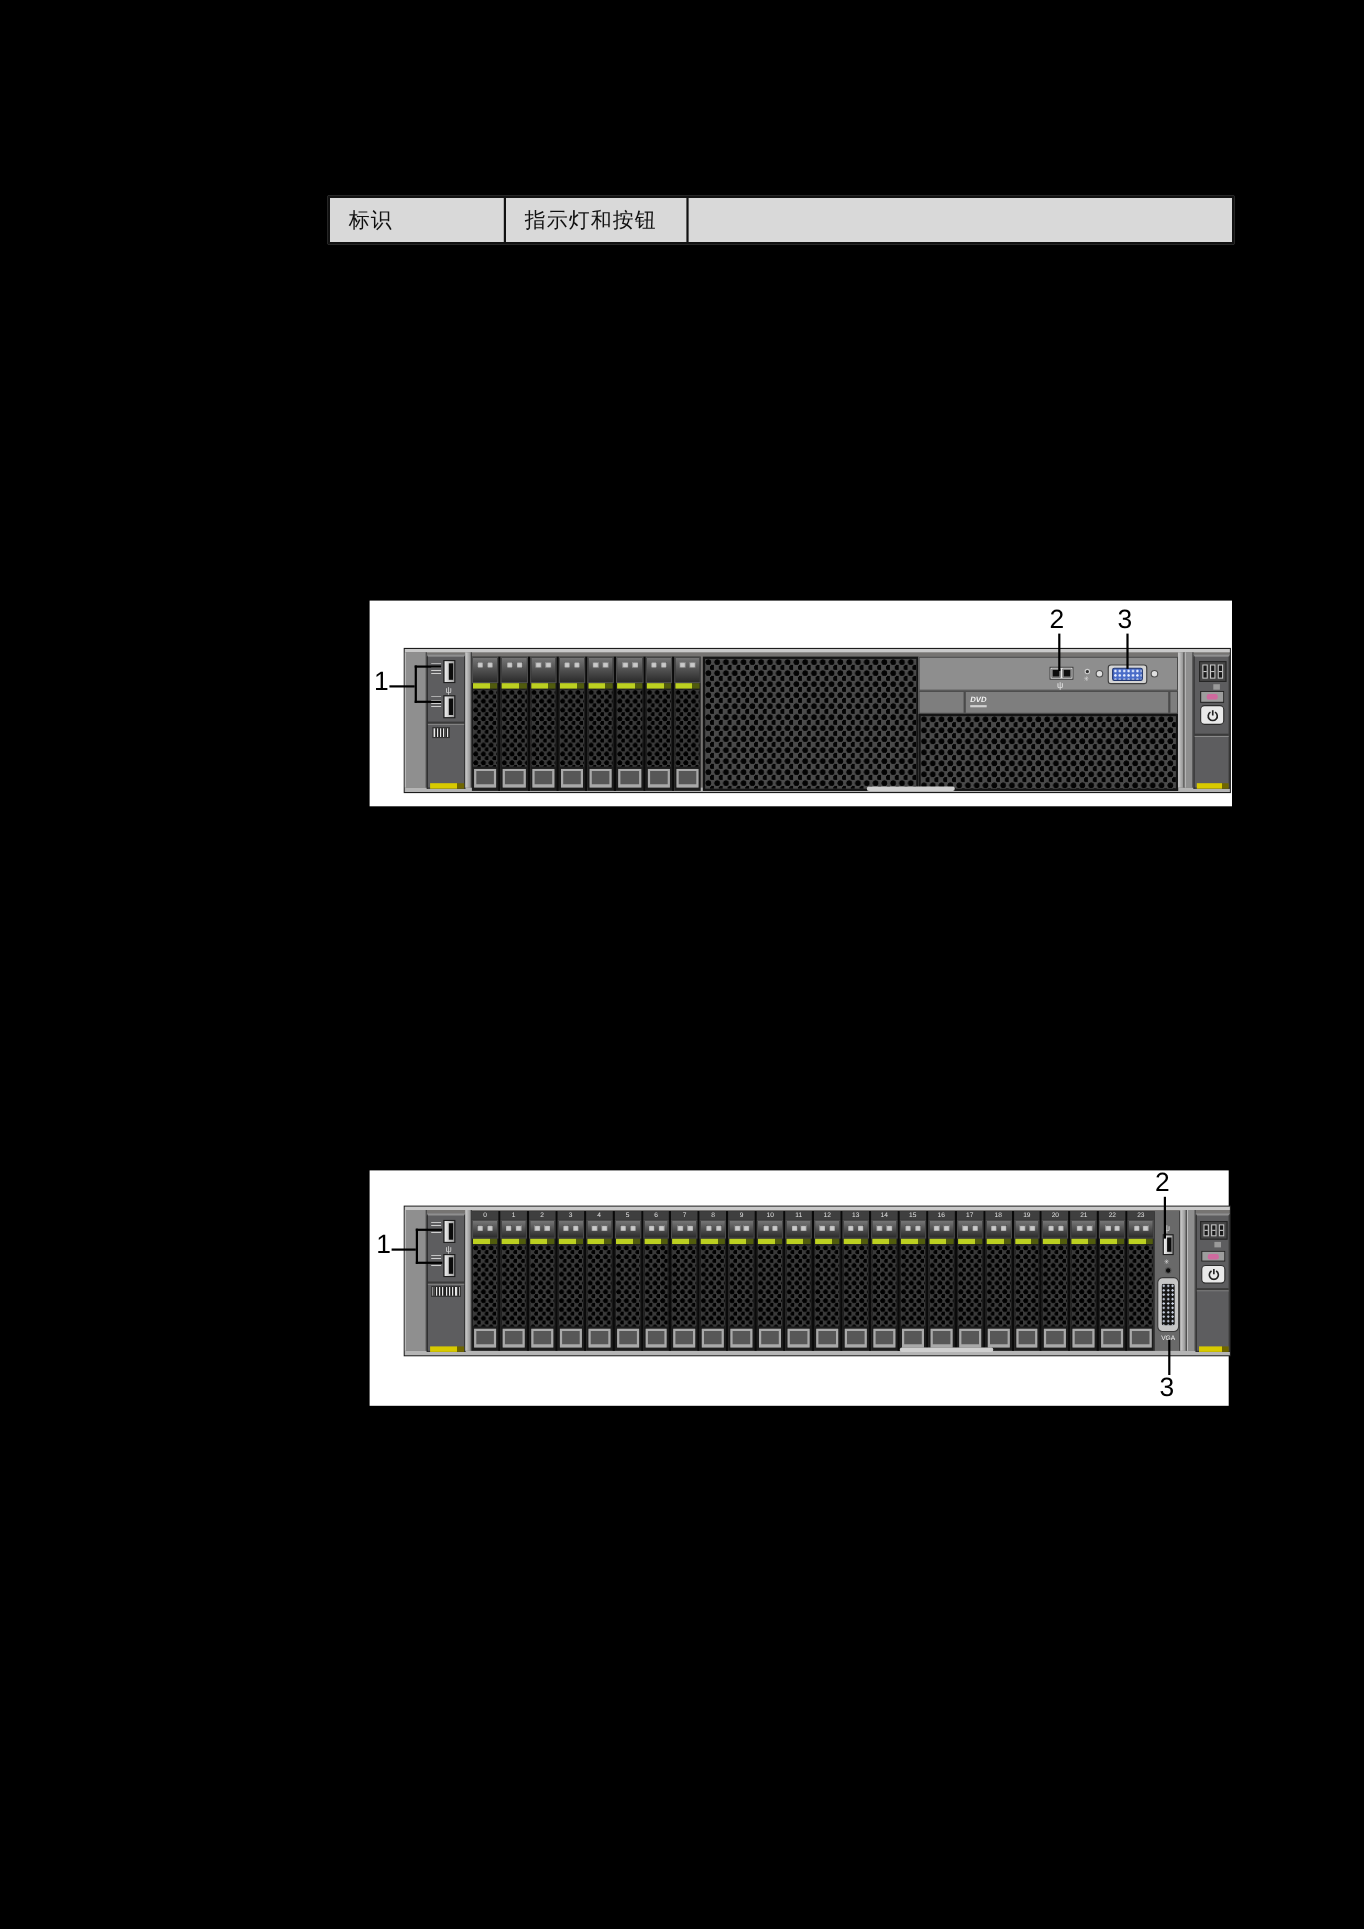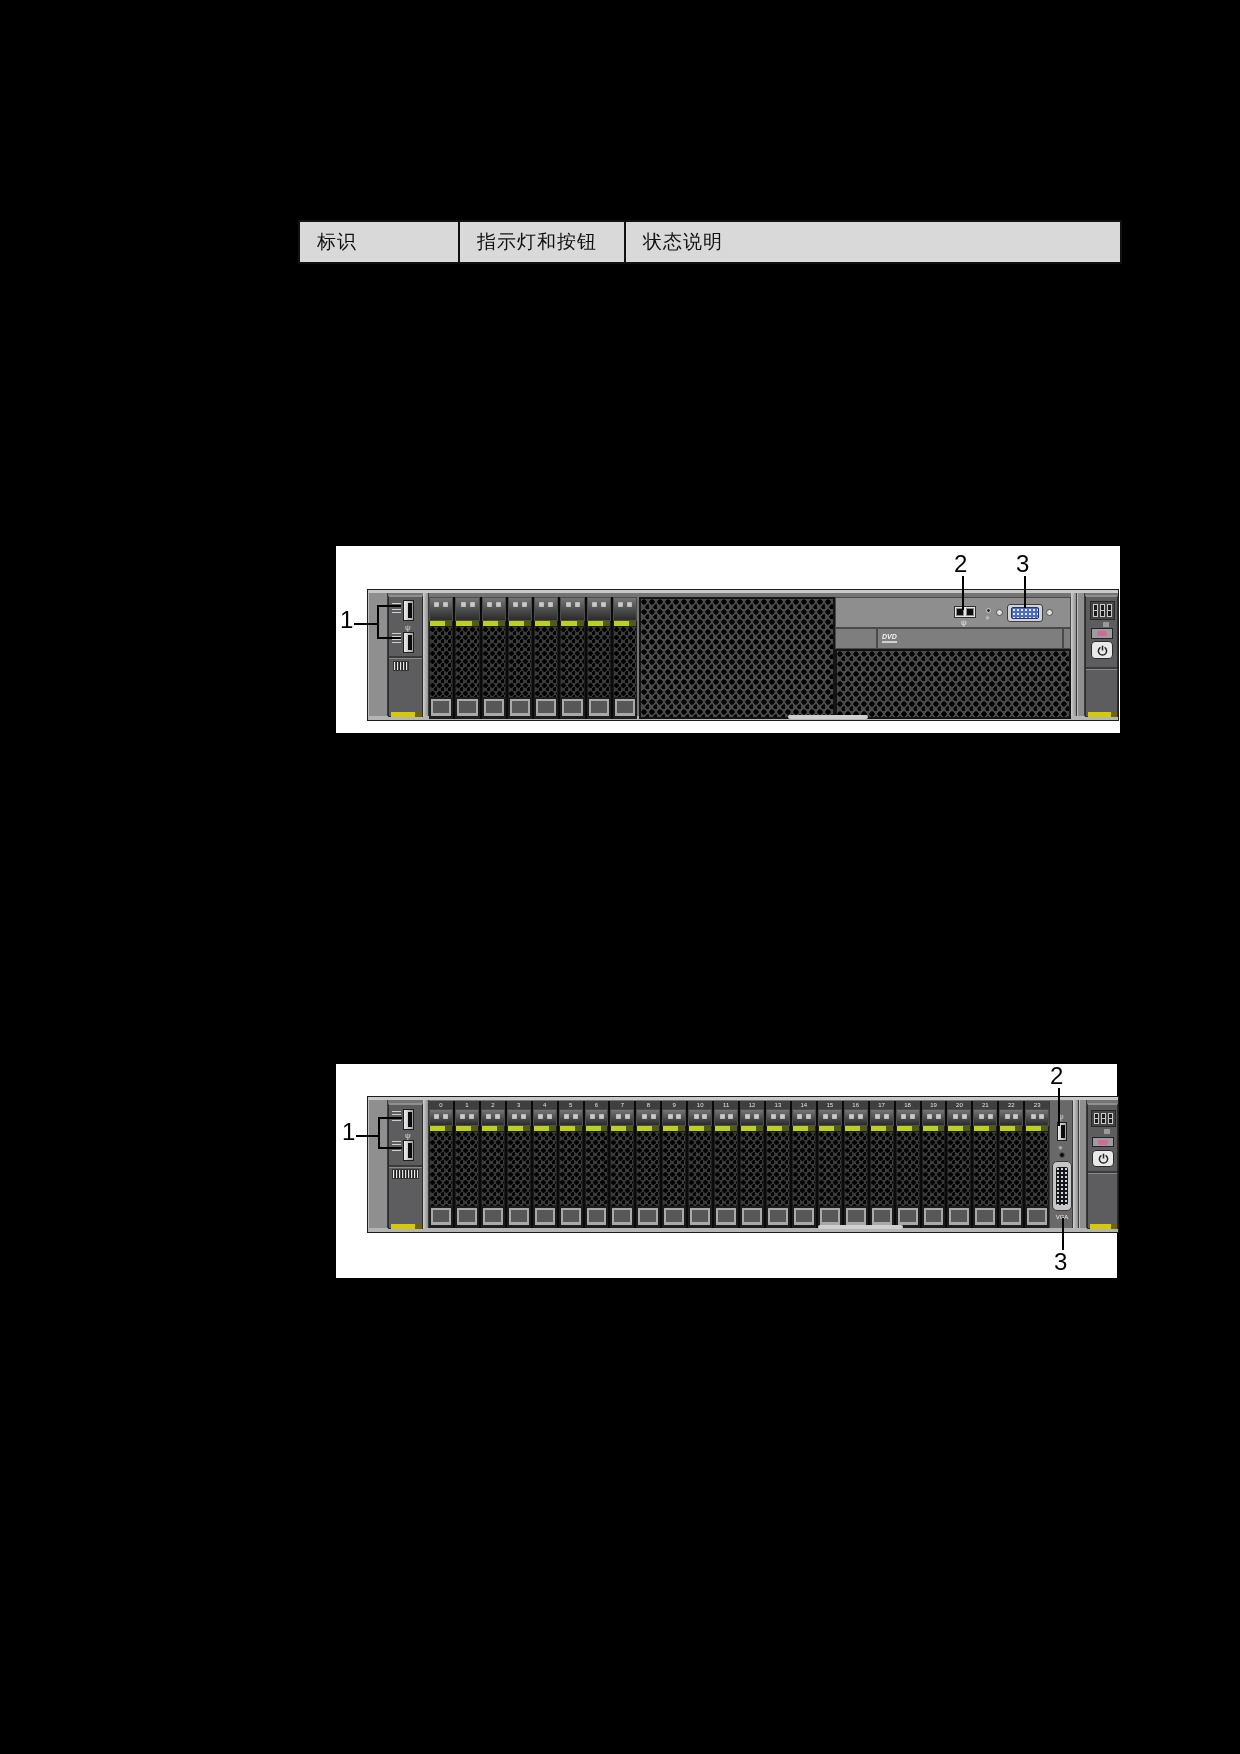--- a/index.html
+++ b/index.html
@@ -2,21 +2,21 @@
 <html style="--page-bg: #000000; --panel-bg: #ffffff; --table-bg: #d9d9d9; --chassis: #767472; --ear: #5d5d5f; --latch-green: #bcd021; --accent-yellow: #d8ca00; --vga-blue: #4a6cc8;"><head>
 <meta charset="utf-8">
 <style>
   html,body{margin:0;padding:0;background:#000;}
   .canvas{position:relative;width:1240px;height:1754px;background:var(--page-bg,#000);
           font-family:"Liberation Sans", sans-serif;overflow:hidden;}
 
   
   .tbl{position:absolute;left:298px;top:178px;width:824px;height:44px;
        background:var(--table-bg,#d9d9d9);border:2px solid #111;box-sizing:border-box;
-       display:flex;align-items:stretch;margin-top:42px;}
+       display:flex;align-items:stretch;}
   .tbl .cell{display:flex;align-items:center;padding-left:17px;font-size:19px;color:#101010;
        letter-spacing:1px;box-sizing:border-box;}
   .tbl .c1{width:160px;border-right:2px solid #111;}
   .tbl .c2{width:166px;border-right:2px solid #111;}
   .tbl .c3{flex:1;}
 
   
   .figure{position:absolute;background:var(--panel-bg,#fff);}
   .fig1{left:336px;top:546px;width:784px;height:187px;}
   .fig2{left:336px;top:1064px;width:781px;height:214px;}
@@ -107,21 +107,20 @@
   .tab-bar{position:absolute;height:4px;background:#cfcfcf;border-radius:2px;}
 </style>
 </head>
 <body>
 
 <div class="canvas">
 
   <div class="tbl">
     <div class="cell c1">标识</div>
     <div class="cell c2">指示灯和按钮</div>
-    <div class="cell c3">状态说明</div>
   </div>
 
   <div class="figure fig1">
     <div class="chassis">
       <div class="flange" style="left:0;width:20px;"></div>
 
       <div class="ear" style="left:20px;top:2px;width:35px;height:122px;">
         <div class="port-label" style="left:3px;top:6px;"></div>
         <div class="usb-port" style="left:14px;top:3px;">
             <div class="slot"></div>

